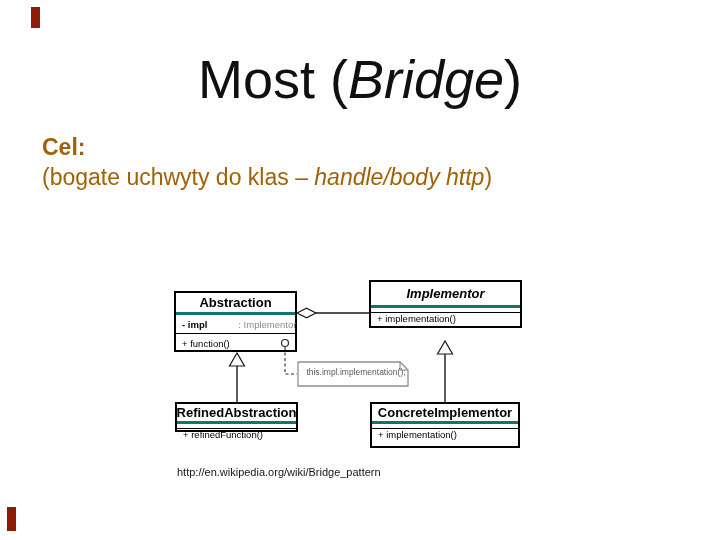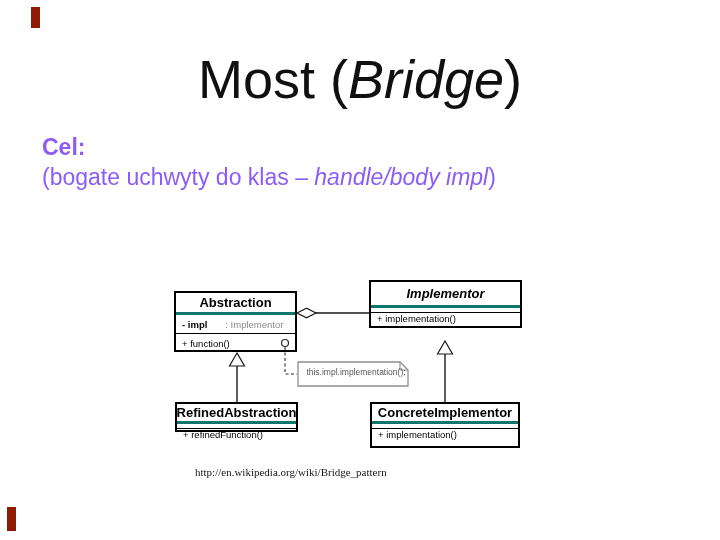--- a/index.html
+++ b/index.html
@@ -8,41 +8,41 @@
 
   
   .corner{position:absolute;background:#8e1b06;}
   .corner-top{left:31px;top:7px;width:9px;height:21px;}
   .corner-bottom{left:7px;top:507px;width:9px;height:24px;}
 
   .slide-title{position:absolute;left:0;top:48px;width:720px;text-align:center;
                font-size:54px;font-weight:400;color:#101010;white-space:nowrap;}
   .slide-title .it{font-style:italic;}
 
-  .body-text{position:absolute;left:42px;top:132px;font-size:23px;line-height:30px;color:#8b5cf6;}
+  .body-text{position:absolute;left:42px;top:132px;font-size:23px;line-height:30px;color:#a16207;}
   .body-text .bold{font-weight:bold;}
   .body-text .it{font-style:italic;}
   .body-line{white-space:nowrap;}
 
-  .caption-url{position:absolute;left:195px;top:466px;font-size:11px;color:#161616;font-family:Liberation Serif, serif;}
+  .caption-url{position:absolute;left:177px;top:466px;font-size:11px;color:#161616;}
 
   
   .uml-box{position:absolute;box-sizing:border-box;border:2px solid #000;background:#fff;color:#000;}
   .uml-title{display:flex;align-items:center;justify-content:center;
              font-size:13px;font-weight:bold;border-bottom:3px solid #0f766e;}
   .uml-title.it{font-style:italic;}
   .uml-empty{border-bottom:1px solid #000;height:4px;}
   .uml-row{display:flex;align-items:center;font-size:9.5px;padding-left:6px;white-space:nowrap;}
   .uml-row.sep{border-bottom:1px solid #000;}
   .uml-row .b{font-weight:bold;}
   .uml-row .type{color:#8a8a8a;margin-left:18px;}
 
   #box-abstraction{left:174px;top:291px;width:123px;height:61px;}
   #box-abstraction .uml-title{height:19px;}
-  #box-abstraction .uml-row{height:18px;}
+  #box-abstraction .uml-row{height:18px;gap:13px;}
   #box-implementor{left:369px;top:280px;width:153px;height:48px;}
   #box-implementor .uml-title{height:23px;}
   #box-refined{left:175px;top:402px;width:123px;height:30px;}
   #box-refined .uml-title{height:17px;}
   #box-concrete{left:370px;top:402px;width:150px;height:46px;}
   #box-concrete .uml-title{height:17px;}
   .uml-box .method{flex:1;}
 
   .svg-layer{position:absolute;left:0;top:0;width:720px;height:540px;pointer-events:none;}
 
@@ -54,21 +54,21 @@
 
 <div class="page">
 
   <div class="corner corner-top"></div>
   <div class="corner corner-bottom"></div>
 
   <div class="slide-title"><span>Most (</span><span class="it">Bridge</span><span>)</span></div>
 
   <div class="body-text">
     <div class="body-line bold">Cel:</div>
-    <div class="body-line"><span>(bogate uchwyty do klas – </span><span class="it">handle/body impl</span><span>)</span></div>
+    <div class="body-line"><span>(bogate uchwyty do klas – </span><span class="it">handle/body http</span><span>)</span></div>
   </div>
 
   <div class="uml-box" id="box-abstraction">
     <div class="uml-title">Abstraction</div>
     <div class="uml-row sep">
         <span class="b">- impl</span>
         <span class="type">: Implementor</span>
       </div>
     <div class="uml-row method b">+ function()</div>
   </div>

